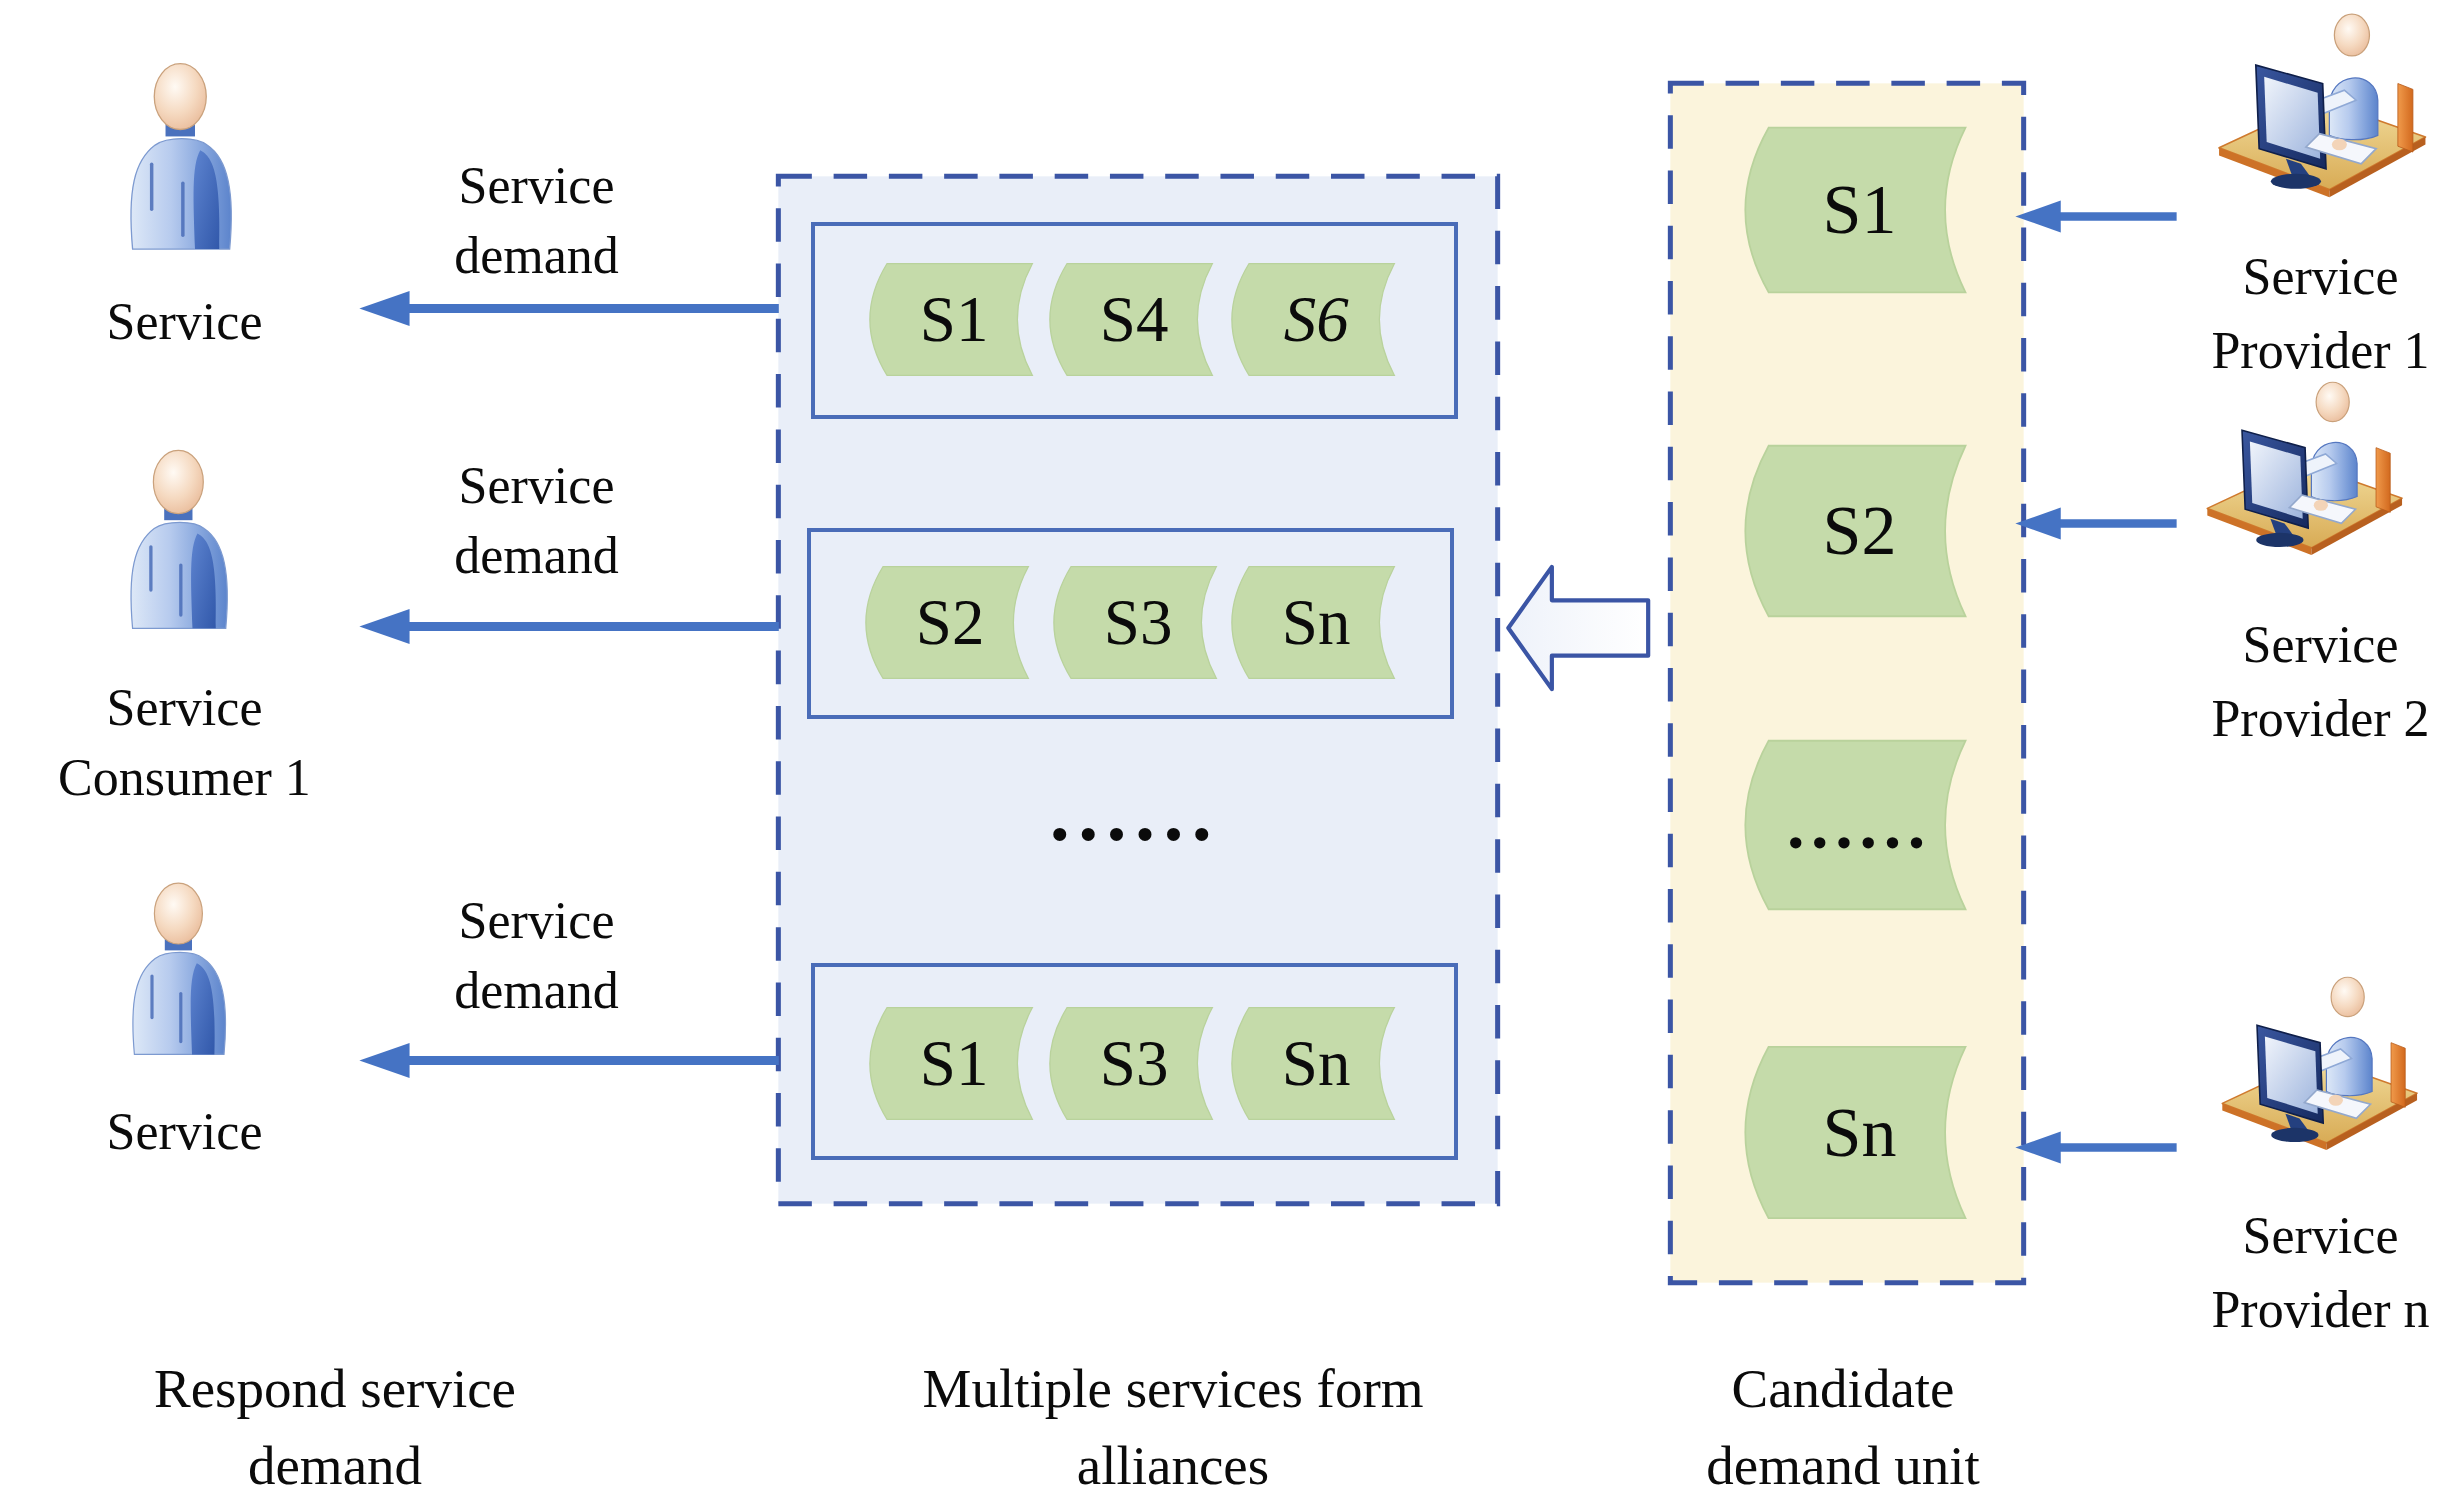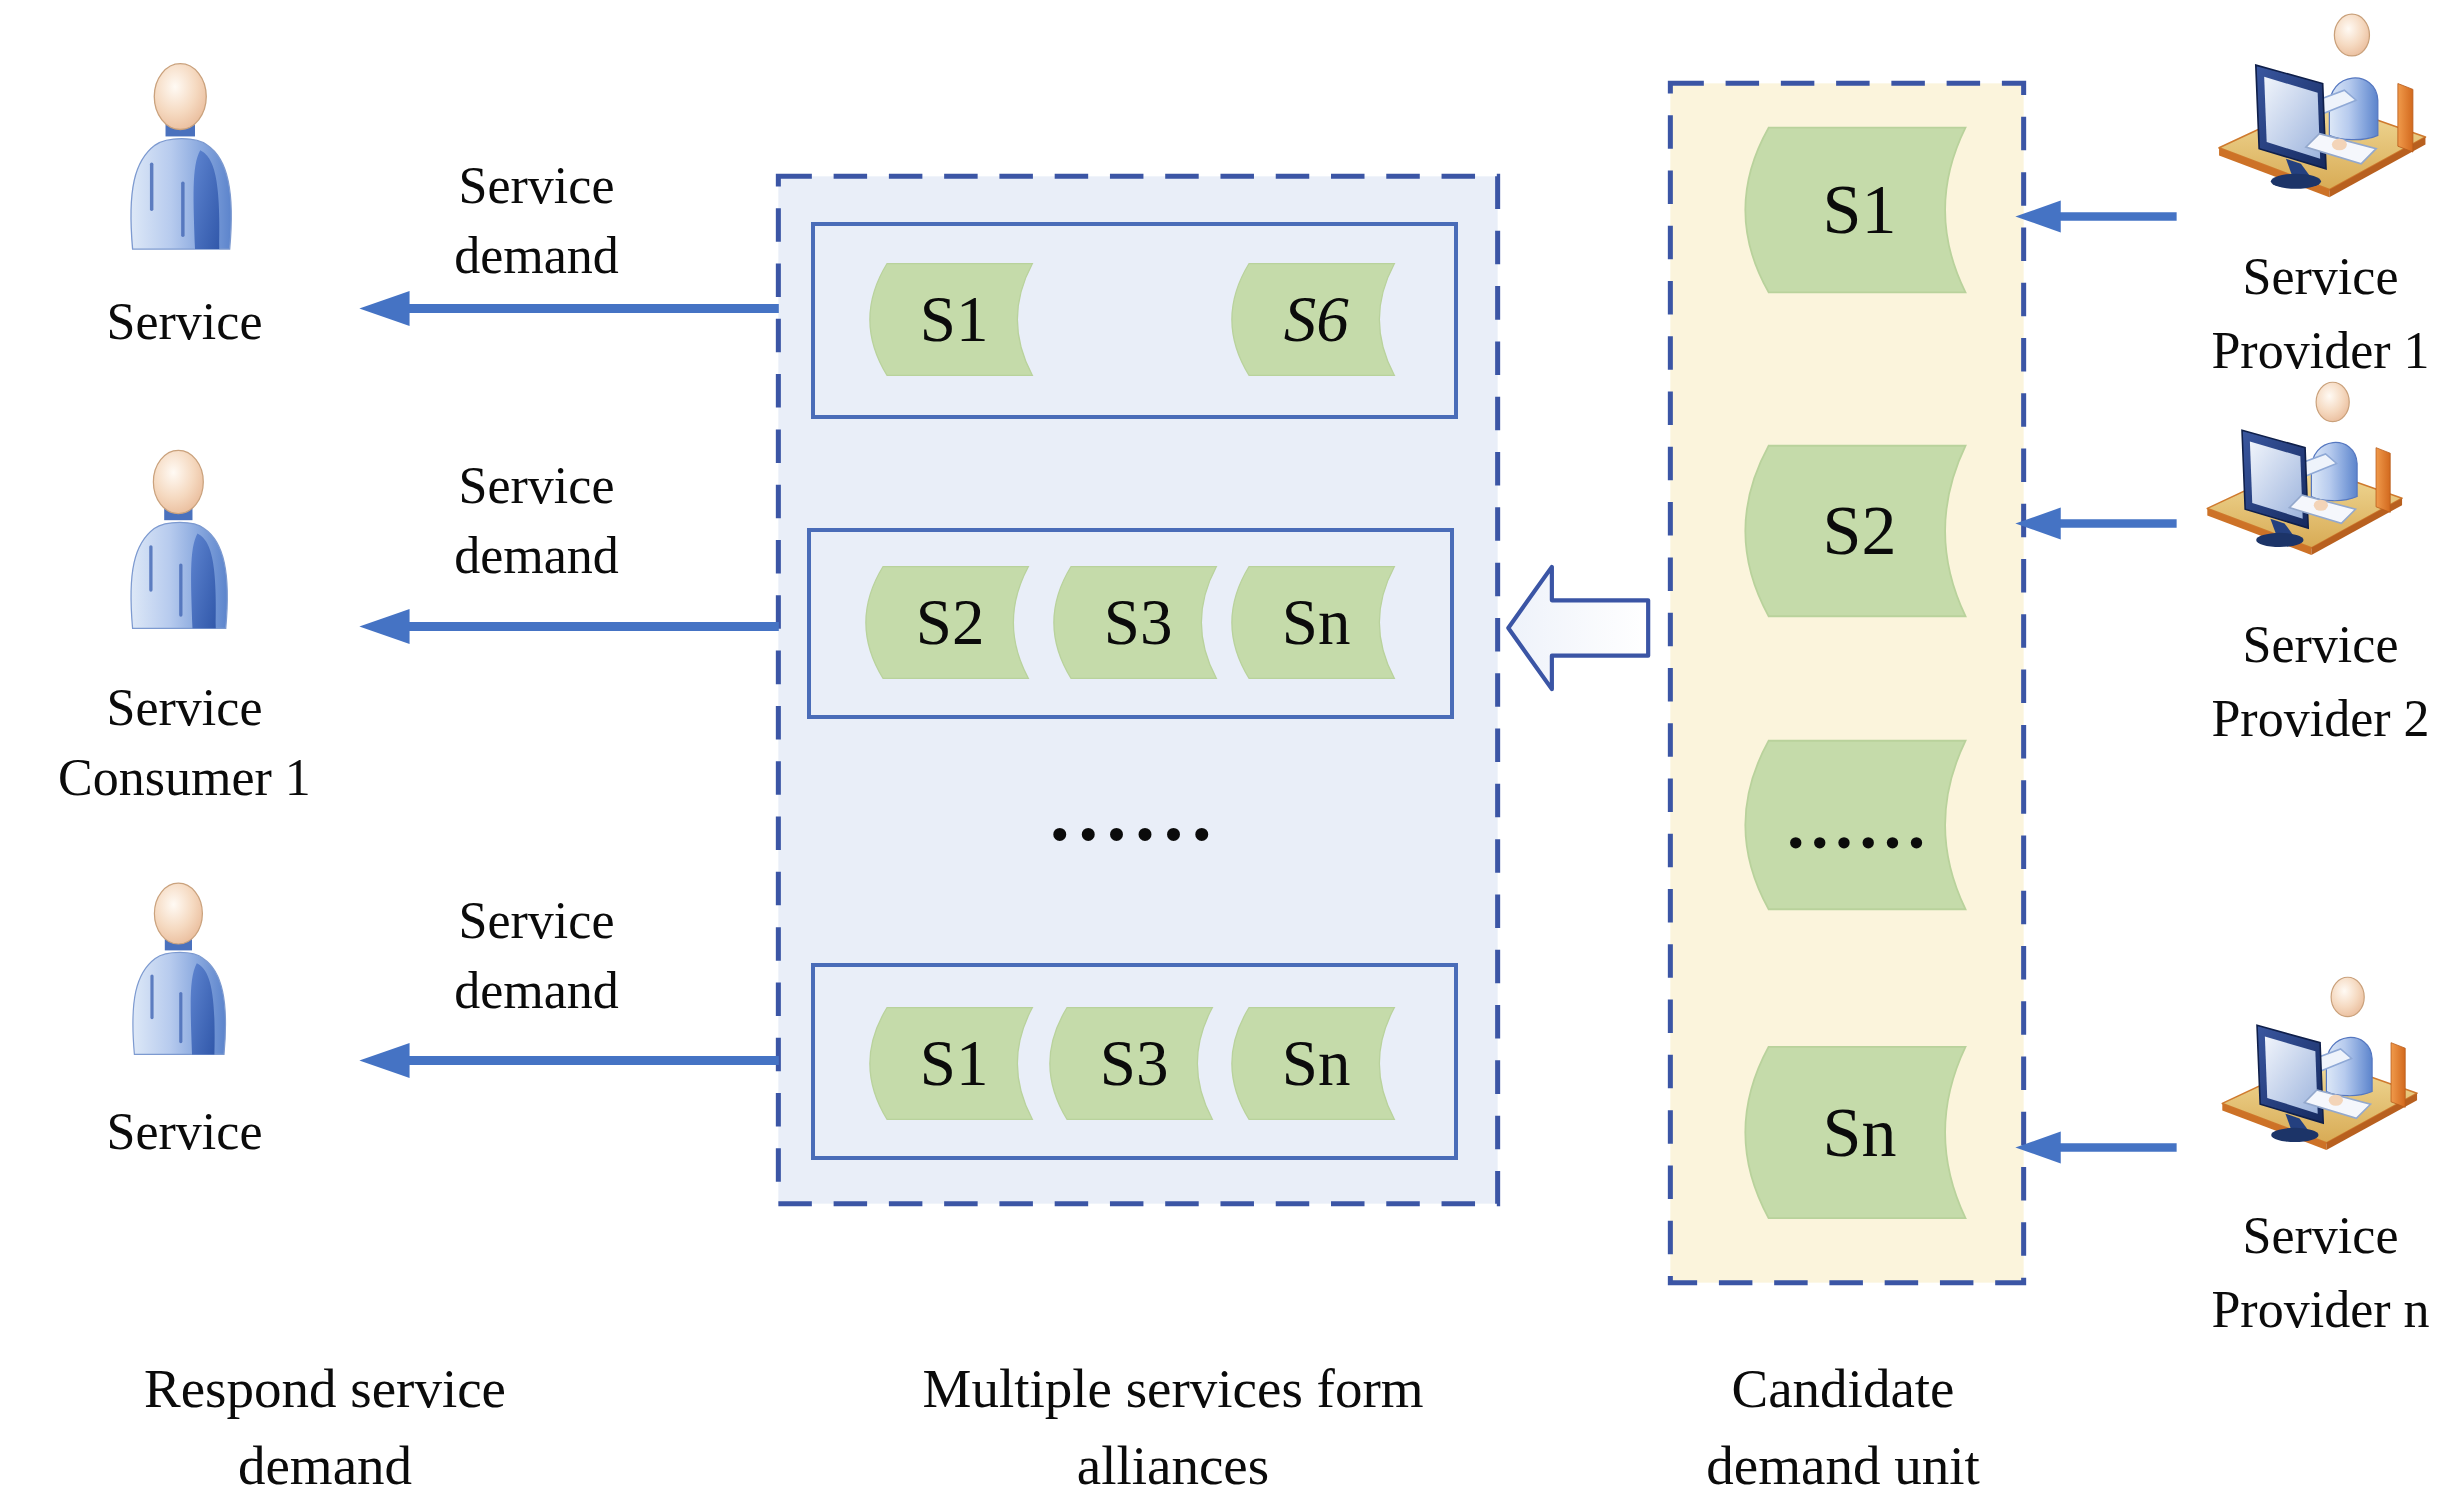--- a/index.html
+++ b/index.html
@@ -130,20 +130,26 @@
   <div class="box-solid" style="left:811px;top:222px;width:647px;height:197px;"></div>
   <div class="box-solid" style="left:807px;top:528px;width:647px;height:191px;"></div>
   <div class="box-solid" style="left:811px;top:963px;width:647px;height:197px;"></div>
 
   <div class="scroll" style="left:863px;top:261px;width:172px;height:117px;">
     <svg viewBox="0 0 200 140" preserveAspectRatio="none">
         <use href="#scroll-shape"></use>
       </svg>
     <div class="slabel">S1</div>
   </div>
+  <div class="scroll" style="left:1043px;top:261px;width:172px;height:117px;">
+    <svg viewBox="0 0 200 140" preserveAspectRatio="none">
+        <use href="#scroll-shape"></use>
+      </svg>
+    <div class="slabel">S4</div>
+  </div>
   <div class="scroll" style="left:1225px;top:261px;width:172px;height:117px;font-style:italic;">
     <svg viewBox="0 0 200 140" preserveAspectRatio="none">
         <use href="#scroll-shape"></use>
       </svg>
     <div class="slabel">S6</div>
   </div>
 
   <div class="scroll" style="left:859px;top:564px;width:172px;height:117px;">
     <svg viewBox="0 0 200 140" preserveAspectRatio="none">
         <use href="#scroll-shape"></use>
@@ -315,21 +321,21 @@
   </div>
   <div class="provlbl" style="left:2136px;top:608px;width:369px;">
     <div>Service</div>
     <div>Provider 2</div>
   </div>
   <div class="provlbl" style="left:2136px;top:1199px;width:369px;">
     <div>Service</div>
     <div>Provider n</div>
   </div>
 
-  <div class="caption" style="left:32px;top:1350px;width:586px;">
+  <div class="caption" style="left:42px;top:1350px;width:586px;">
     <div>Respond service</div>
     <div>demand</div>
   </div>
   <div class="caption" style="left:796px;top:1350px;width:754px;">
     <div>Multiple services form</div>
     <div>alliances</div>
   </div>
   <div class="caption" style="left:1550px;top:1350px;width:586px;">
     <div>Candidate</div>
     <div>demand unit</div>

